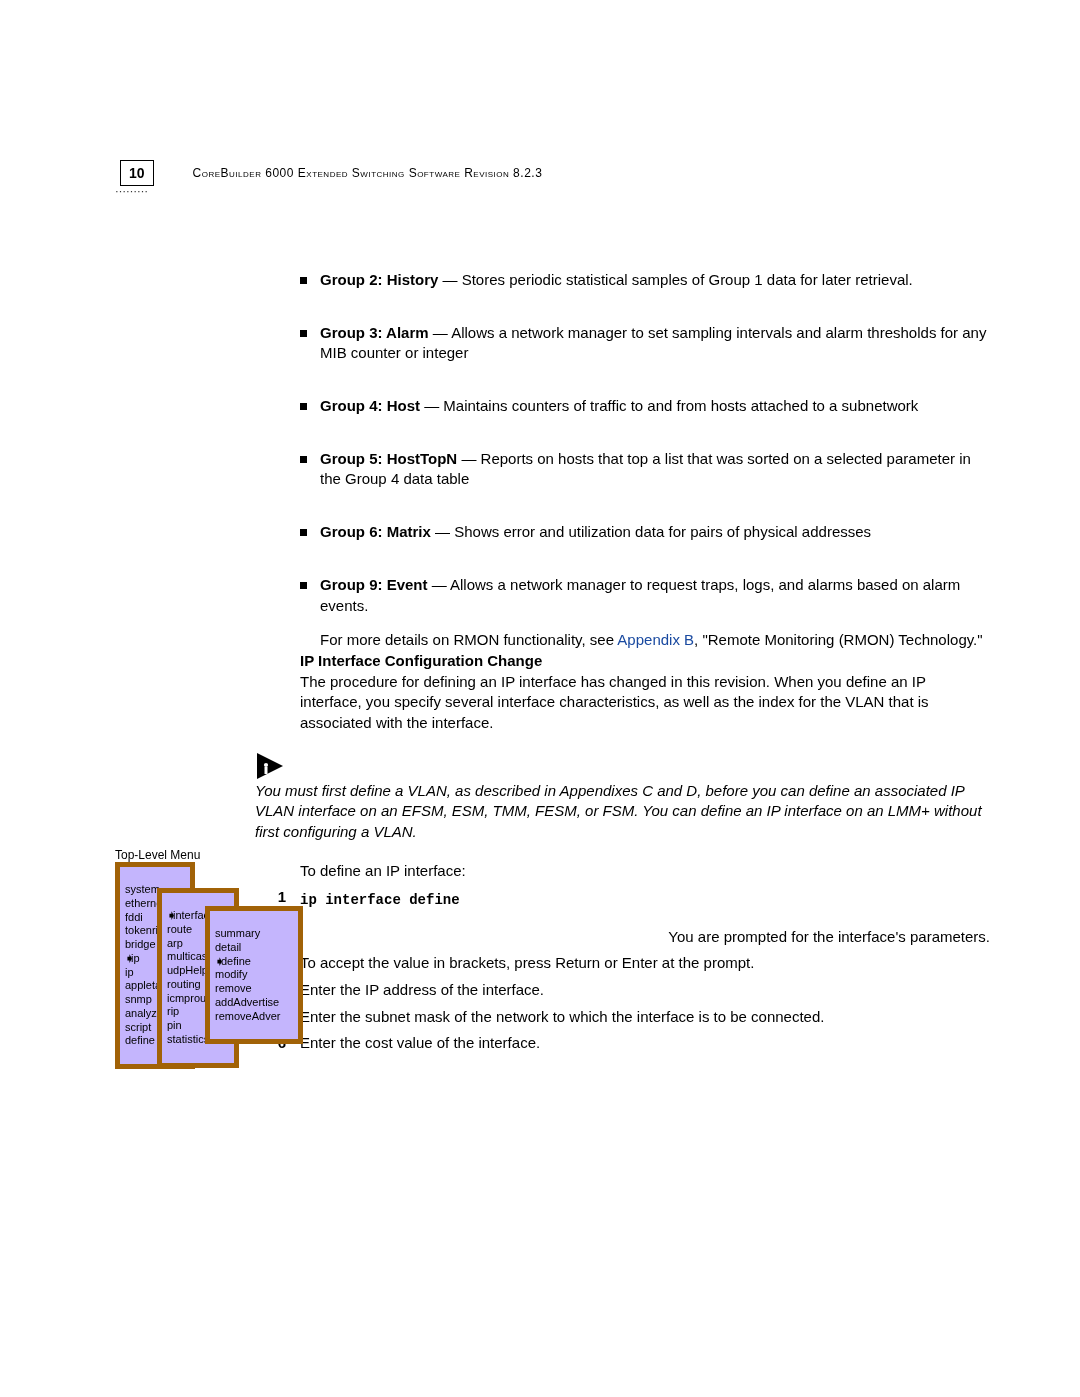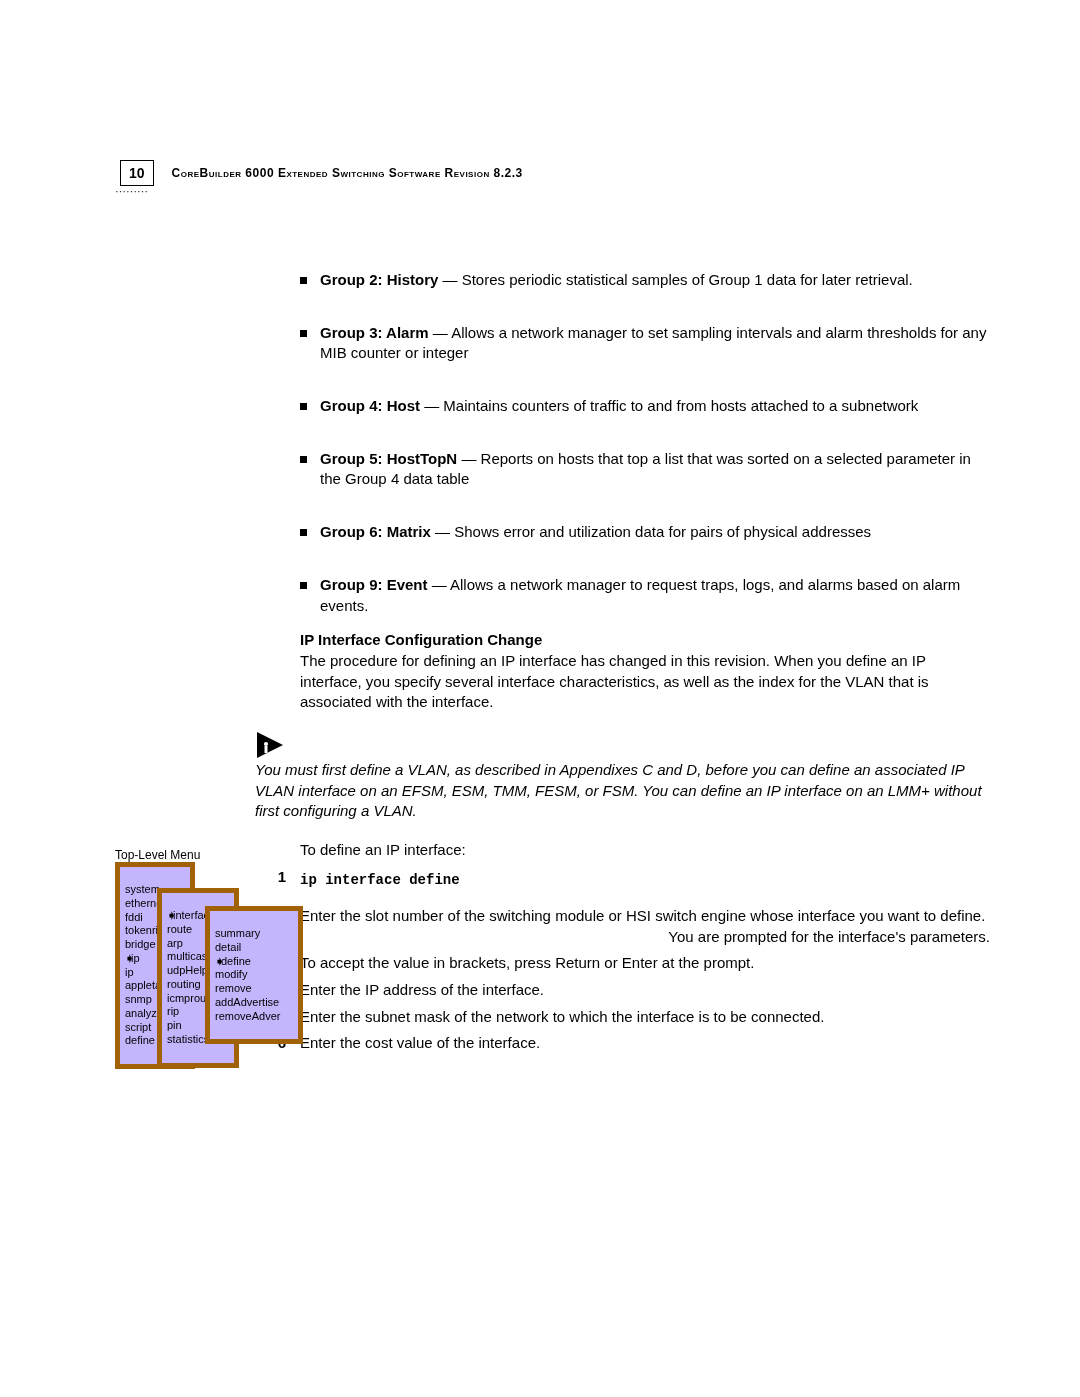--- a/index.html
+++ b/index.html
@@ -17,34 +17,34 @@
     box-sizing: border-box;
     padding: 160px 90px 60px 115px;
   }
   .pagehead {
     position: absolute;
     top: 160px;
     left: 120px;
     right: 90px;
     display: flex;
     align-items: flex-start;
+    gap: 21px;
   }
   .pagehead .num {
     font-weight: bold;
     font-size: 14px;
     border: 1.5px solid #000;
     padding: 4px 8px;
     margin-right: 18px;
   }
   .pagehead .title {
     font-size: 12px;
     letter-spacing: 0.5px;
     padding-top: 6px;
     font-variant: small-caps;
-    font-weight: bold;
   }
   .dots {
     position: absolute;
     top: 185px;
     left: 115px;
     font-size: 11px;
     letter-spacing: 0px;
     color: #333;
   }
   .content {
@@ -133,20 +133,23 @@
 
     <ul class="groups">
       <li><span class="glabel">Group 2: History</span><span> — Stores periodic statistical samples of Group 1 data for later retrieval.</span></li>
       <li><span class="glabel">Group 3: Alarm</span><span> — Allows a network manager to set sampling intervals and alarm thresholds for any MIB counter or integer</span></li>
       <li><span class="glabel">Group 4: Host</span><span> — Maintains counters of traffic to and from hosts attached to a subnetwork</span></li>
       <li><span class="glabel">Group 5: HostTopN</span><span> — Reports on hosts that top a list that was sorted on a selected parameter in the Group 4 data table</span></li>
       <li><span class="glabel">Group 6: Matrix</span><span> — Shows error and utilization data for pairs of physical addresses</span></li>
       <li><span class="glabel">Group 9: Event</span><span> — Allows a network manager to request traps, logs, and alarms based on alarm events.</span></li>
     </ul>
 
+    <p class="rmon-para">
+      <span>For more details on RMON functionality, see </span><span class="link">Appendix B</span><span>, "Remote Monitoring (RMON) Technology."</span>
+    </p>
 
     <p class="h3">IP Interface Configuration Change</p>
     <p class="body-para">The procedure for defining an IP interface has changed in this revision. When you define an IP interface, you specify several interface characteristics, as well as the index for the VLAN that is associated with the interface.</p>
 
     <div class="note-row">
       <span class="icon">
         <svg viewBox="0 0 30 30">
             <polygon points="2,2 28,15 2,28" fill="#000"></polygon>
             <circle cx="11" cy="14" r="2.1" fill="#fff"></circle>
             <rect x="9.5" y="16" width="3" height="7" fill="#fff"></rect>
@@ -160,21 +163,20 @@
     <div class="step">
       <div class="n">1</div>
       <div class="t">
         <span class="cmd">ip interface define</span>
       </div>
     </div>
 
     <div class="step">
       <div class="n">2</div>
       <div class="t">
-        <span>Enter the slot number of the switching module or HSI switch engine whose interface you want to define.</span>
         <p class="indent-sub">You are prompted for the interface's parameters.</p>
       </div>
     </div>
 
     <div class="step">
         <div class="n">3</div>
         <div class="t">To accept the value in brackets, press Return or Enter at the prompt.</div>
       </div>
     <div class="step">
         <div class="n">4</div>

